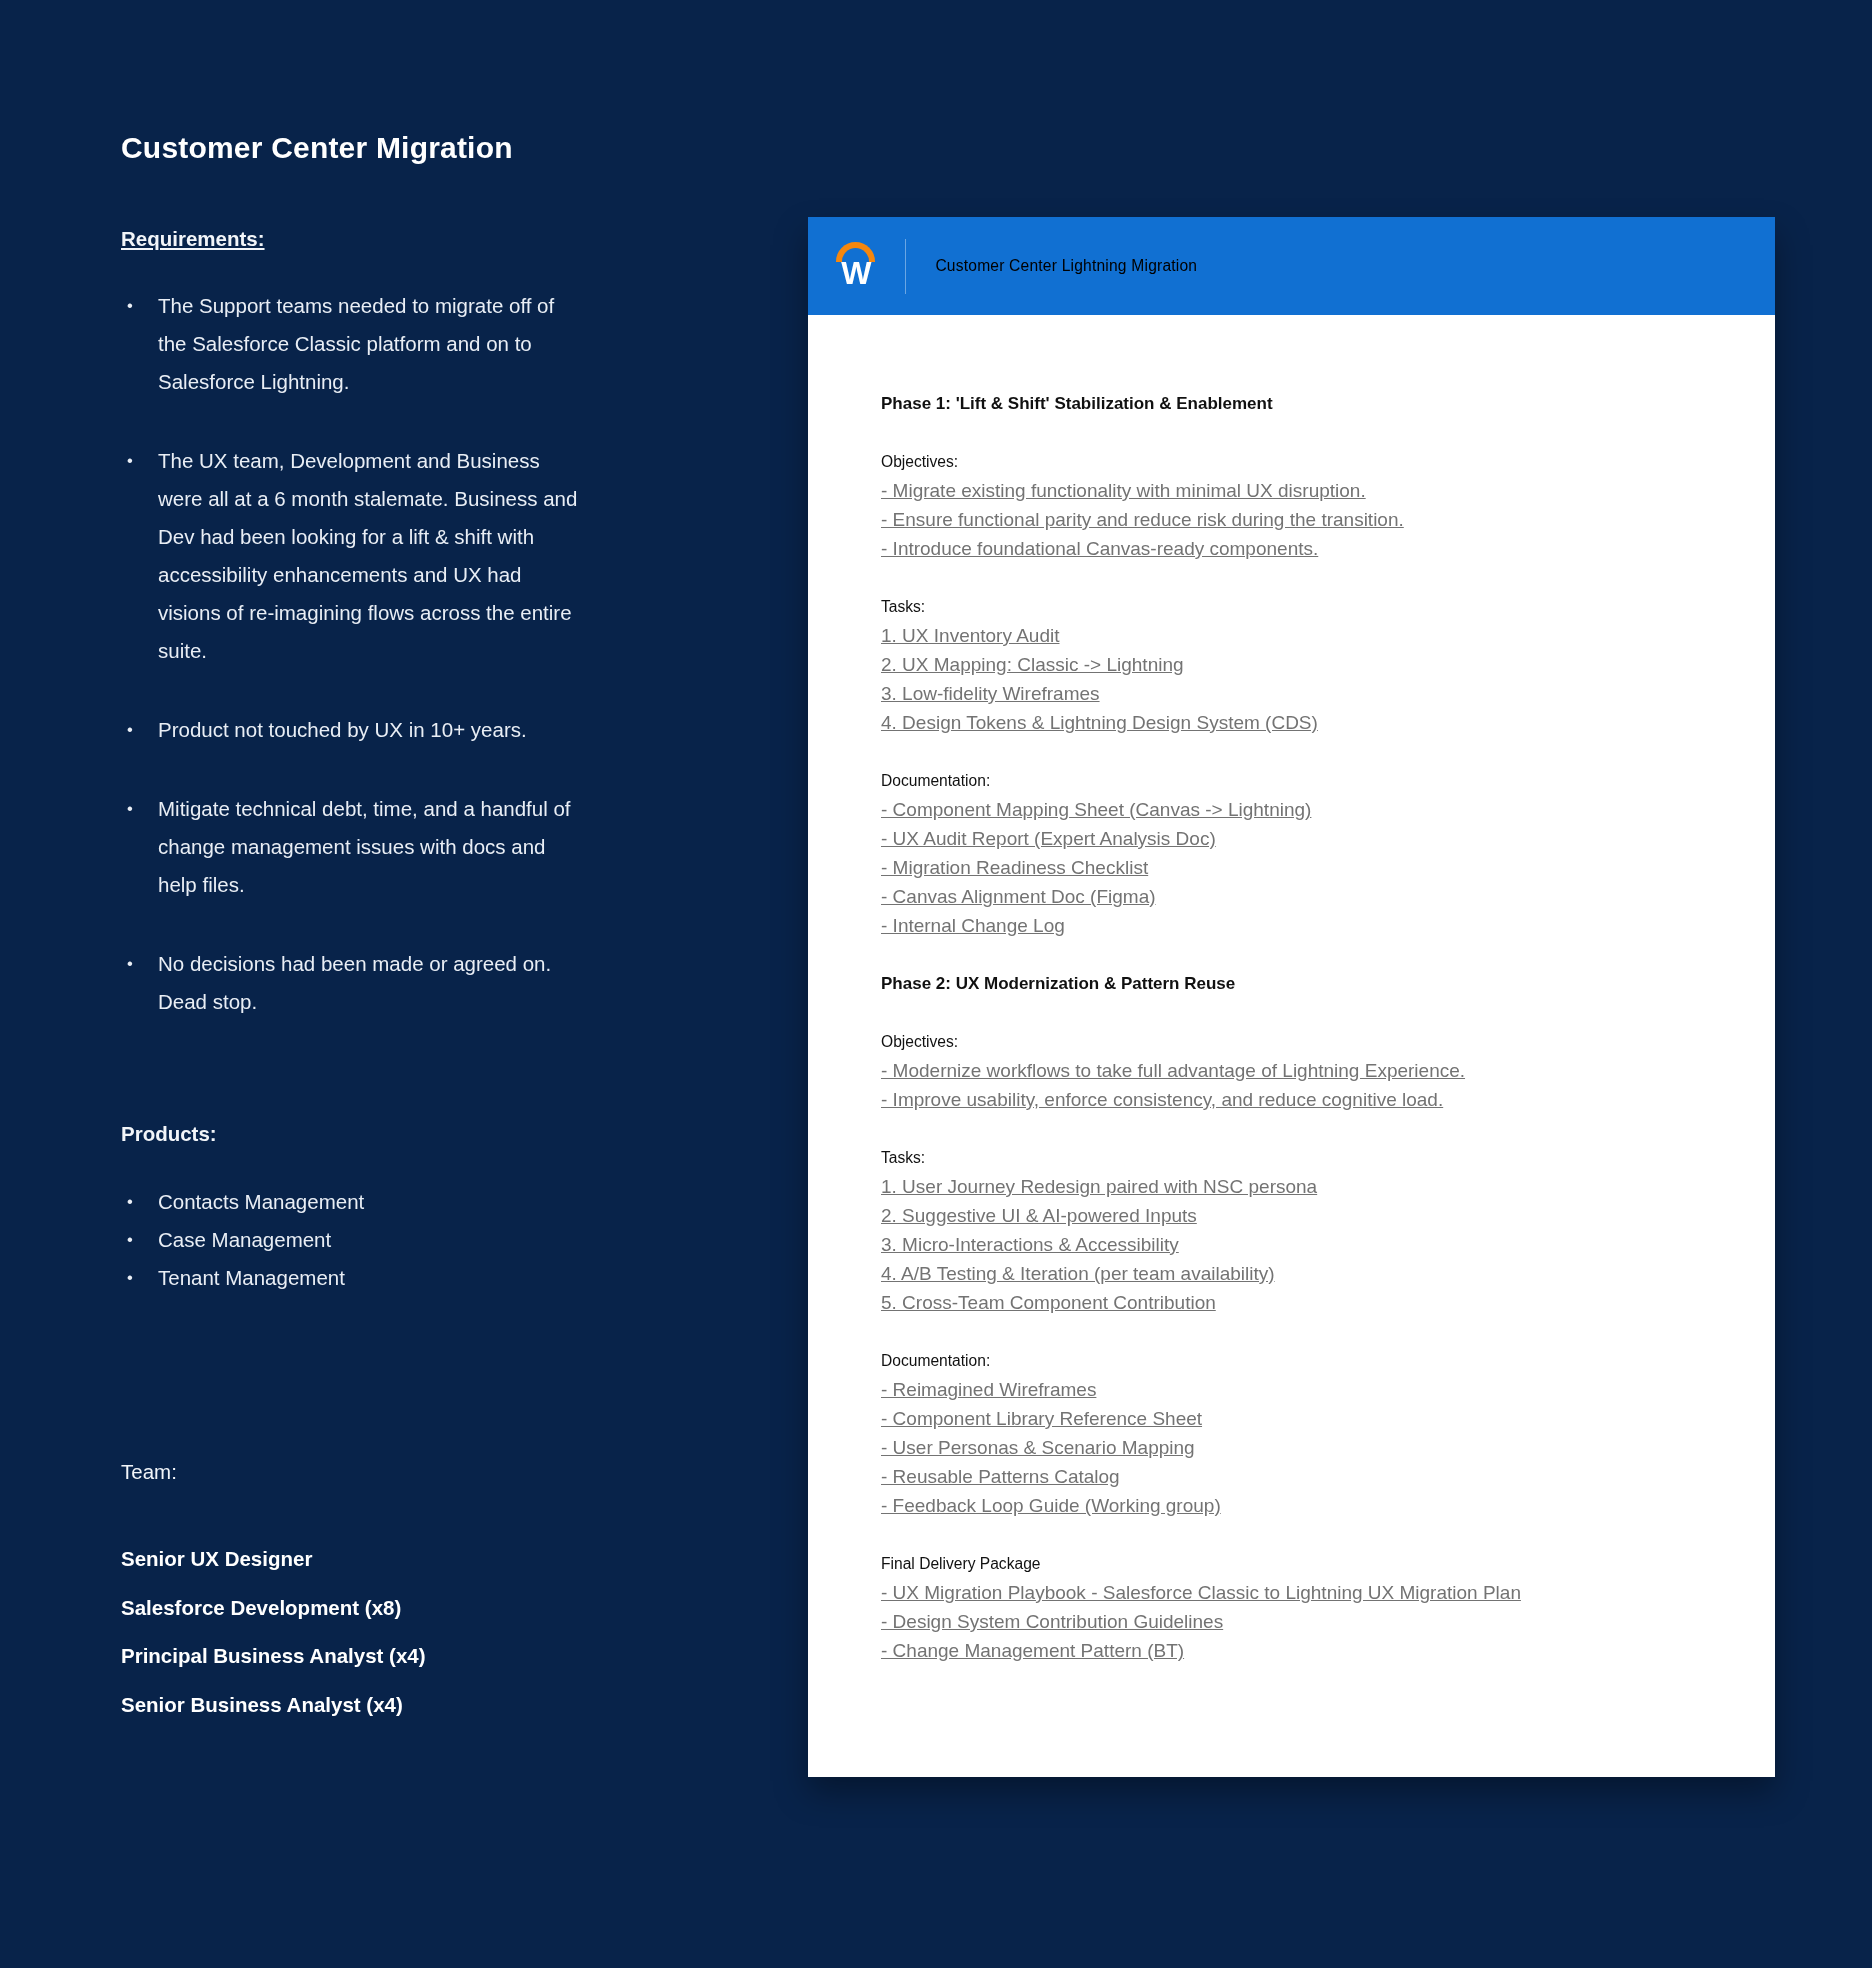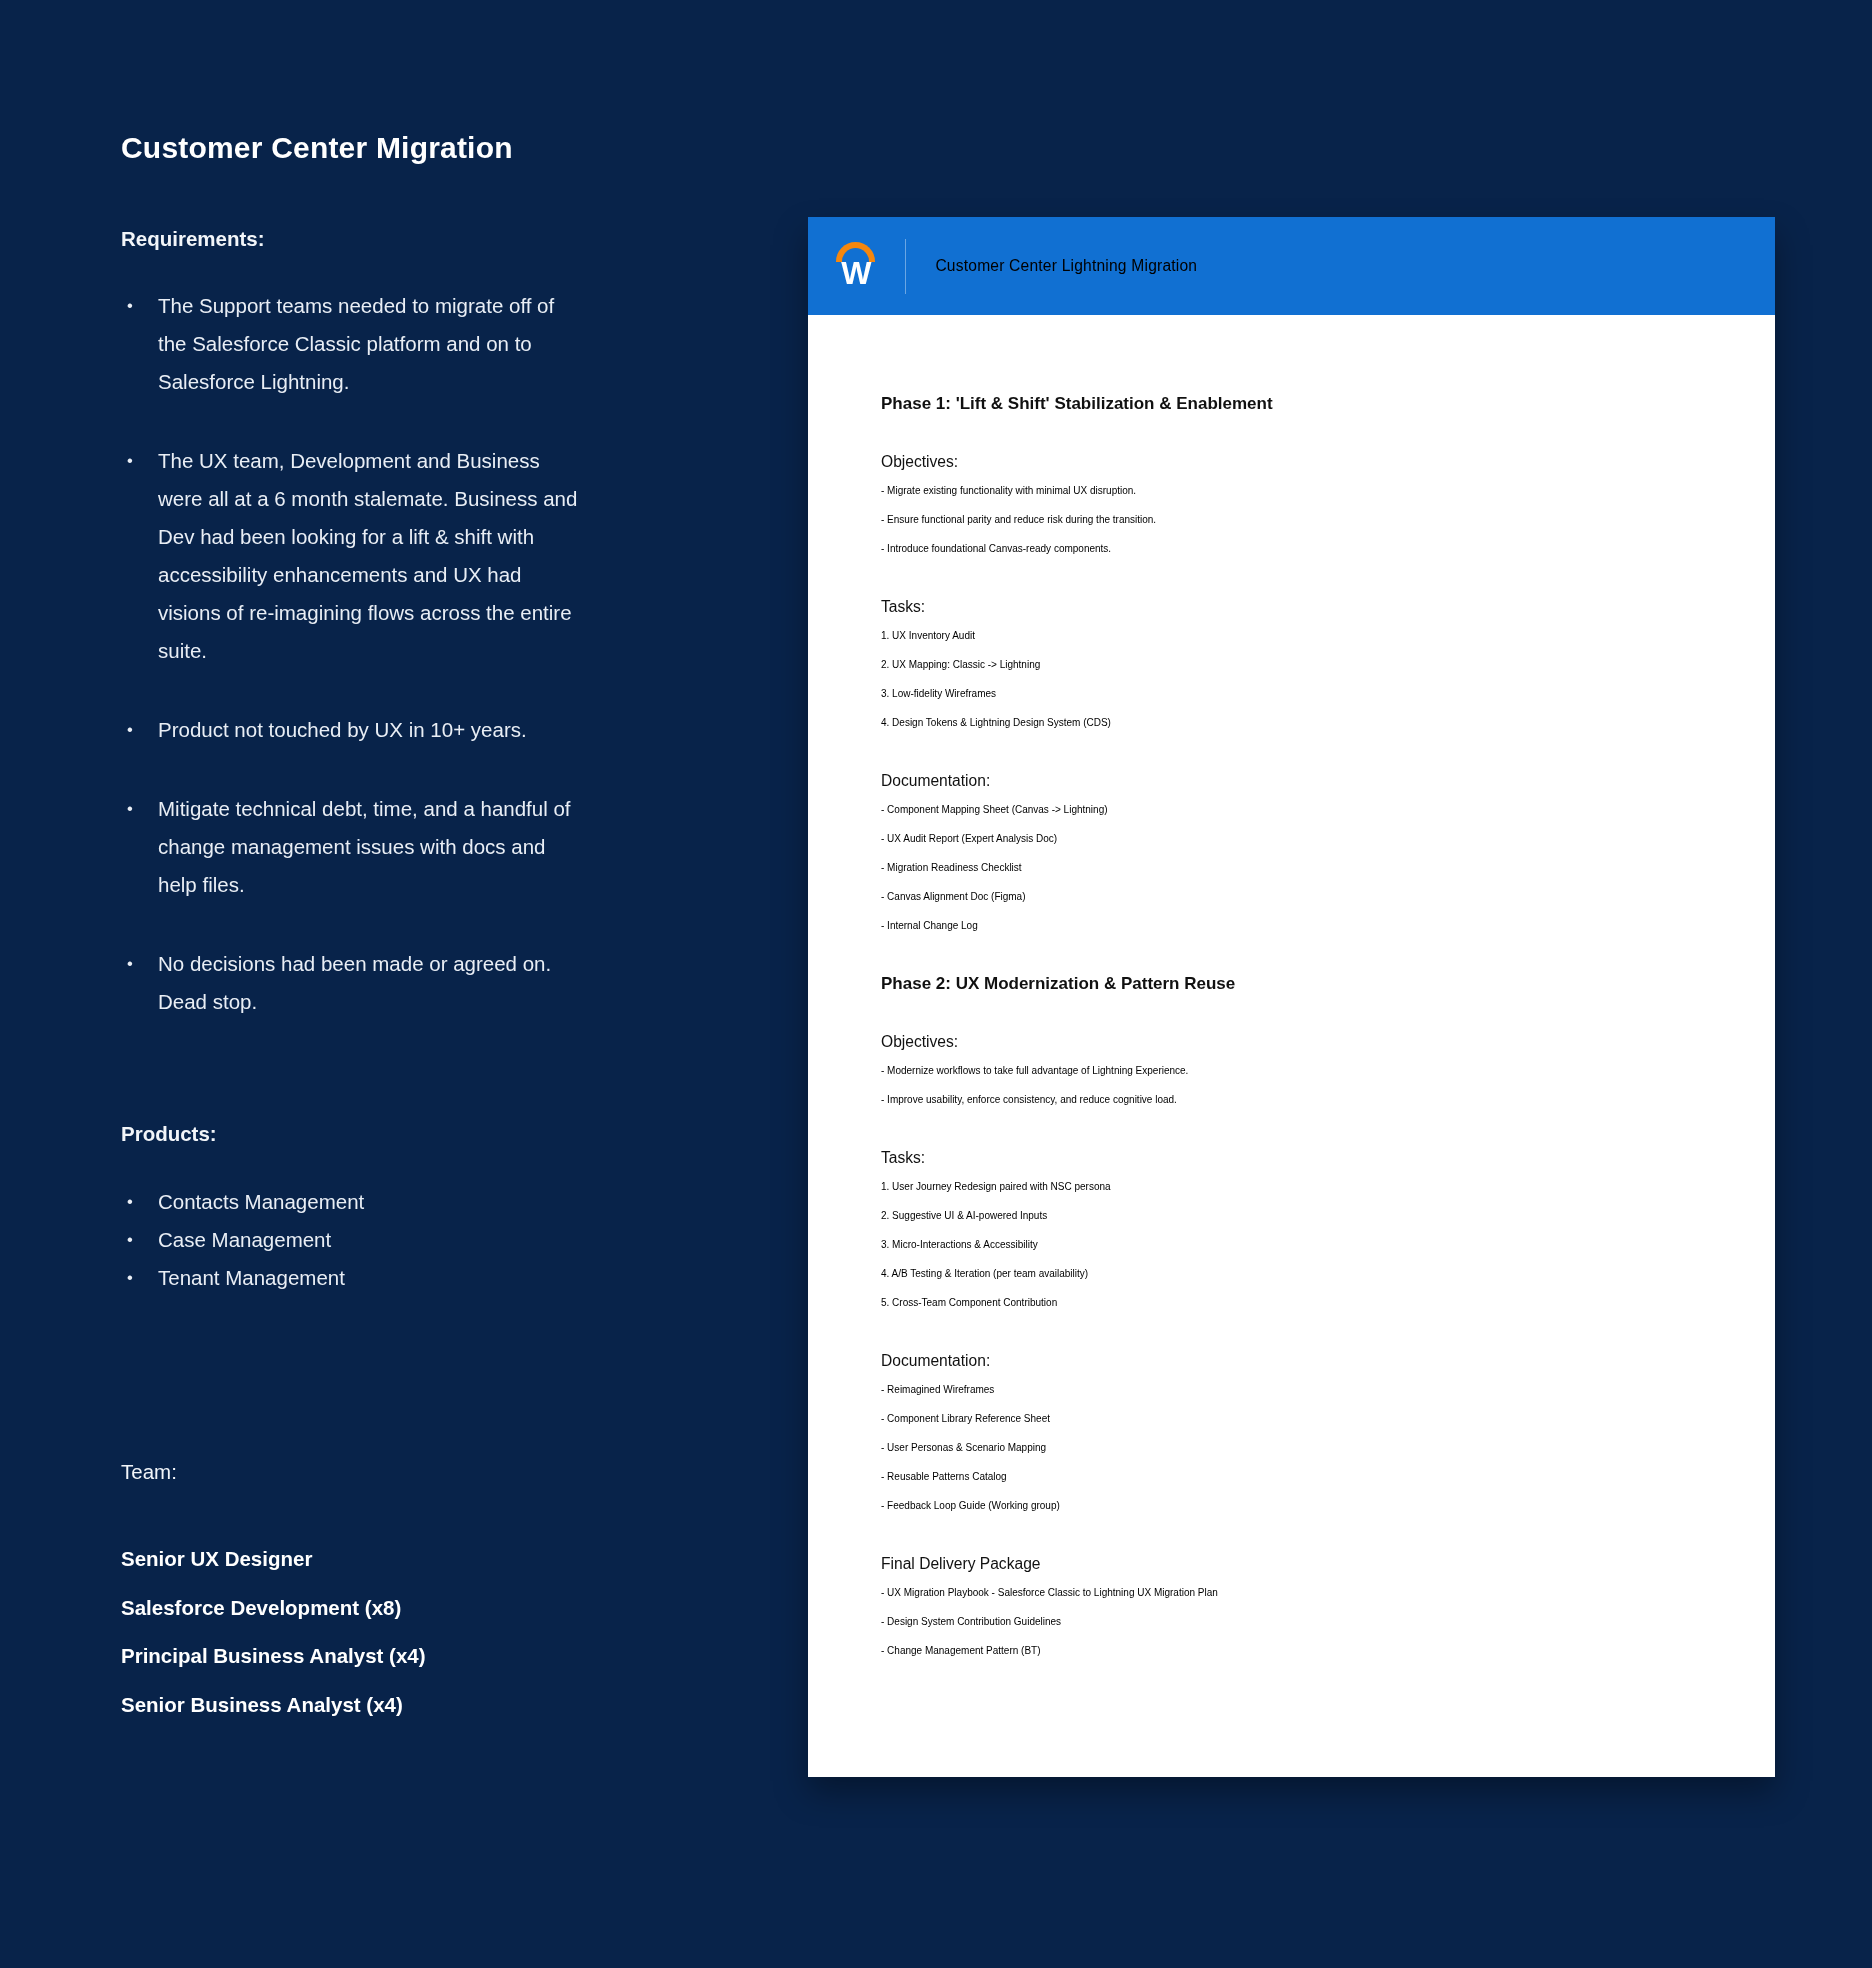--- a/index.html
+++ b/index.html
@@ -12,21 +12,21 @@
   
   .left-panel{position:absolute;left:121px;top:0;width:527px;color:#eef2f8;}
   .lp-title{
     position:absolute;top:129px;left:0;margin:0;
     font-size:30px;line-height:37px;font-weight:700;color:#ffffff;letter-spacing:0.2px;
   }
   .lp-label{
     position:absolute;left:0;
     font-size:20.5px;line-height:27px;font-weight:600;color:#f2f5f9;
   }
-  .req-label{top:225px;}
+  .req-label{top:225px;text-decoration:underline;}
   .products-label{top:1120px;}
   .team-label{top:1458px;font-weight:400;}
   ul{list-style:none;margin:0;padding:0;}
   .lp-bullets{position:absolute;left:0;width:507px;}
   .req-list{top:287px;}
   .products-list{top:1183px;}
   .lp-bullets li{
     display:flex;align-items:flex-start;
     font-size:20.5px;line-height:38px;font-weight:400;color:#e9eef5;
   }
@@ -69,21 +69,21 @@
   .doc-body{
     position:absolute;left:0;top:98px;right:0;bottom:0;
     box-sizing:border-box;padding:74px 39px 0 73px;
     color:#1f1f1f;
   }
   .phase-heading{
     margin:0 0 29px 0;font-size:17px;line-height:29px;font-weight:700;color:#111111;
   }
   .doc-block{margin:0 0 29px 0;}
   .block-heading{font-size:15.6px;line-height:29px;font-weight:400;color:#111111;}
-  .doc-line{font-size:10px;line-height:29px;font-weight:400;color:#000000;}
+  .doc-line{font-size:19px;line-height:29px;font-weight:400;color:#737373;text-decoration:underline;}
 </style>
 </head>
 <body>
 
 <div class="left-panel">
   <h1 class="lp-title">Customer Center Migration</h1>
 
   <div class="lp-label req-label">Requirements:</div>
   <ul class="lp-bullets req-list">
 

